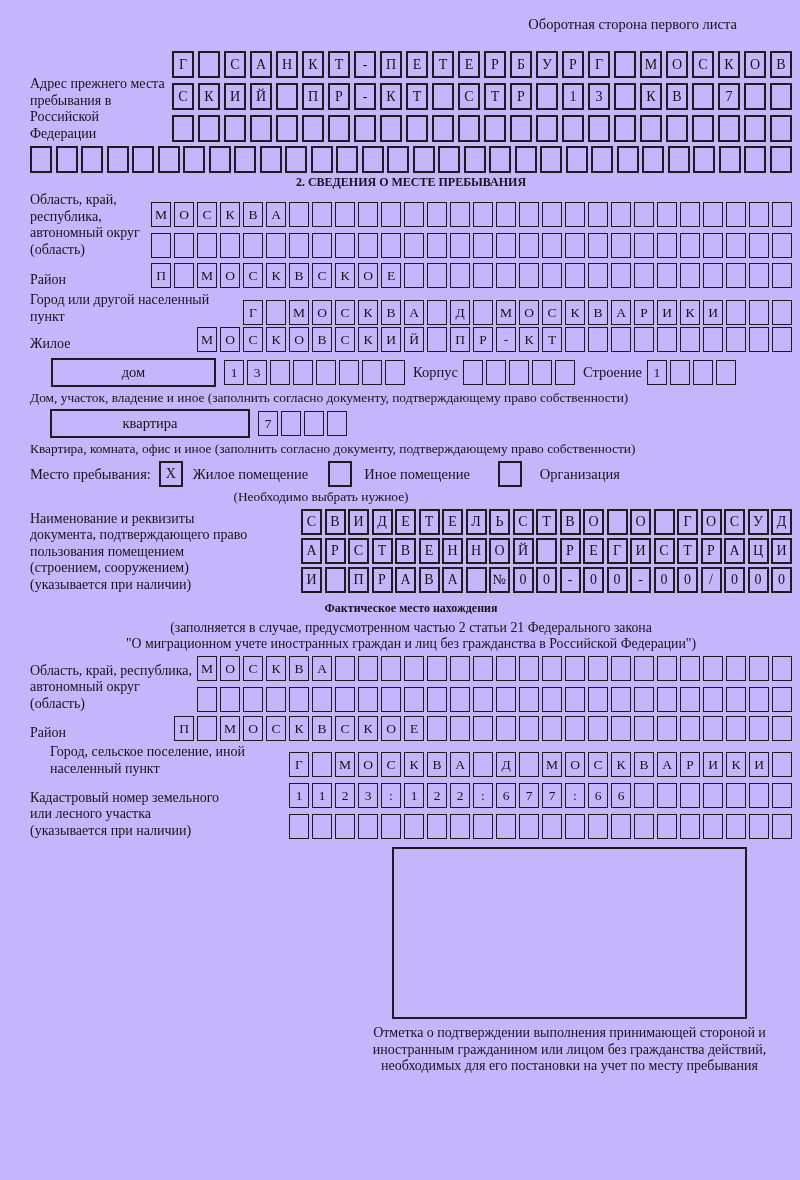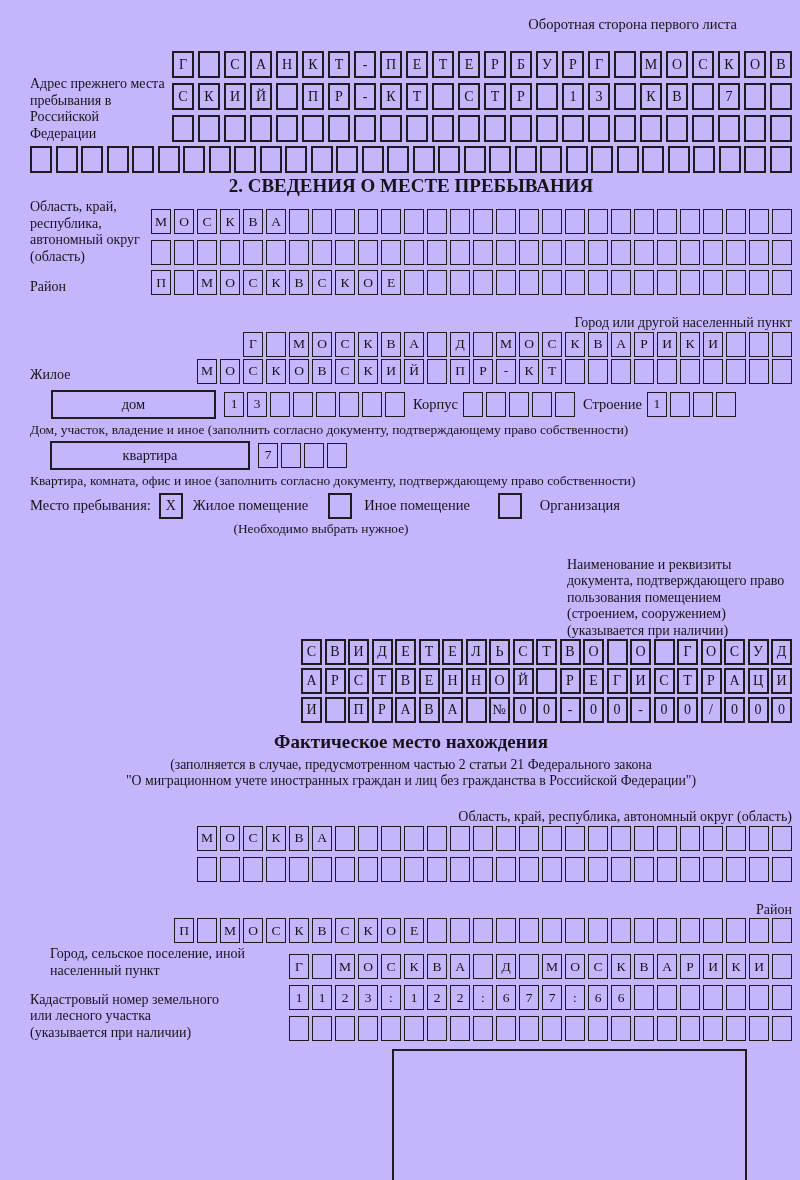--- a/index.html
+++ b/index.html
@@ -28,38 +28,38 @@
     border:2px solid #1d1d1d;
     display:flex;align-items:center;justify-content:center;
     font-size:14px;
   }
   .p23{gap:3px;}
   .p23 .cell{width:20px;height:25px;border-width:1.8px;font-size:13.5px;}
   .pdoc{gap:2.5px;}
   .pdoc .cell{width:21px;height:26px;border-width:2px;}
   .fullrow{justify-content:space-between;gap:0;margin-left:0;margin-top:4px;}
   .note{font-size:13.4px;text-align:center;margin-top:2px;}
-  .sec-title{font-size:19px;font-weight:bold;text-align:center;margin-top:2px;}
+  .sec-title{font-size:12px;font-weight:bold;text-align:center;margin-top:2px;}
   .rect{
     box-sizing:border-box;border:2px solid #1d1d1d;height:29px;
     display:flex;align-items:center;justify-content:center;font-size:14.5px;
   }
   .inline-lbl{font-size:14.5px;line-height:29px;white-space:nowrap;}
   .chk{
     flex:none;box-sizing:border-box;width:24px;height:26px;
     border:2px solid #1d1d1d;display:flex;align-items:center;justify-content:center;
     font-size:14px;
   }
   .chkrow{display:flex;align-items:center;margin-top:4px;}
   .chkrow .opt-lbl{font-size:14.5px;white-space:nowrap;}
   .fact-note{font-size:13.8px;text-align:center;line-height:16px;}
   .stamp-wrap{width:445px;margin-left:auto;margin-top:8px;}
   .stamp-box{box-sizing:border-box;width:355px;height:172px;border:2px solid #1d1d1d;margin:0 auto 6px;}
   .stamp-cap{font-size:14px;text-align:center;line-height:16.5px;}
-  .mt2{margin-top:2px;}.mt3{margin-top:3px;padding-left:20px;}.mt4{margin-top:20px;flex-direction:column;}
+  .mt2{margin-top:2px;}.mt3{margin-top:3px;padding-left:20px;}.mt4{margin-top:4px;}
   .mt5{margin-top:5px;}.mt6{margin-top:6px;}.mt8{margin-top:8px;}
   .gap8{width:8px;flex:none;}.gap5{width:5px;flex:none;}
 </style>
 </head>
 <body>
 
 <div class="page">
 
   <div class="hdr-note">Оборотная сторона первого листа</div>
 
@@ -659,15 +659,16 @@
           <span class="cell"></span>
           <span class="cell"></span>
           <span class="cell"></span>
           <span class="cell"></span>
         </div>
     </div>
   </div>
 
   <div class="stamp-wrap">
     <div class="stamp-box"></div>
+    <div class="stamp-cap">Отметка о подтверждении выполнения принимающей стороной и иностранным гражданином или лицом без гражданства действий, необходимых для его постановки на учет по месту пребывания</div>
   </div>
 
 </div>
 
 </body></html>

